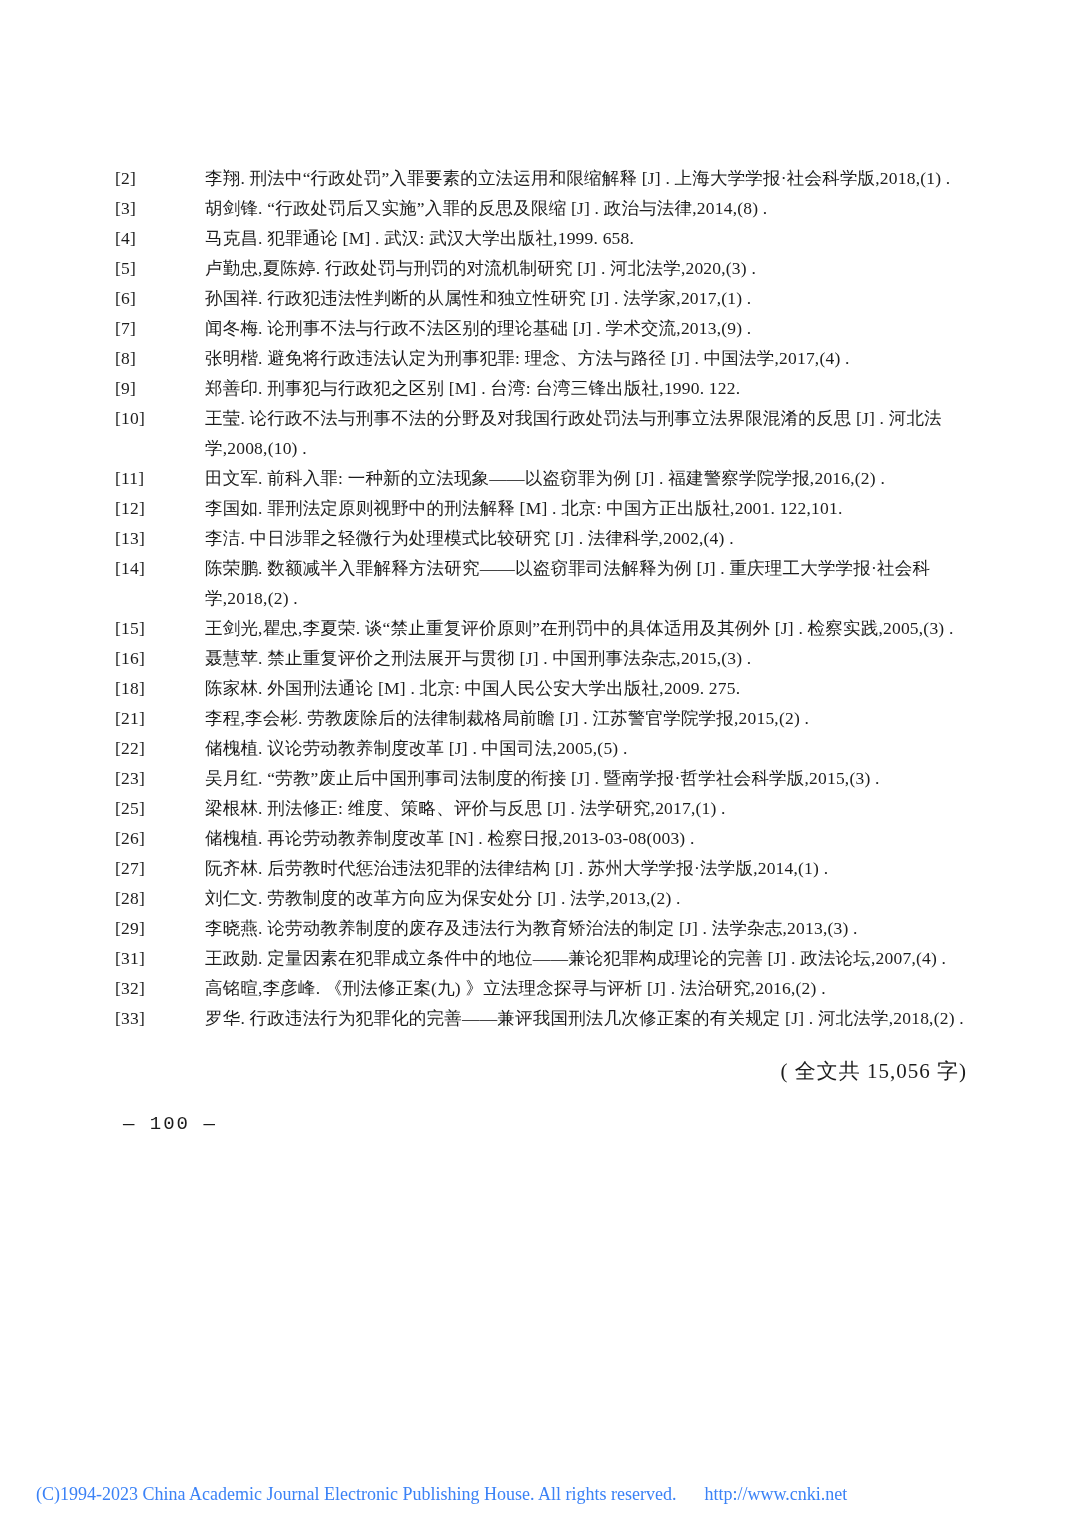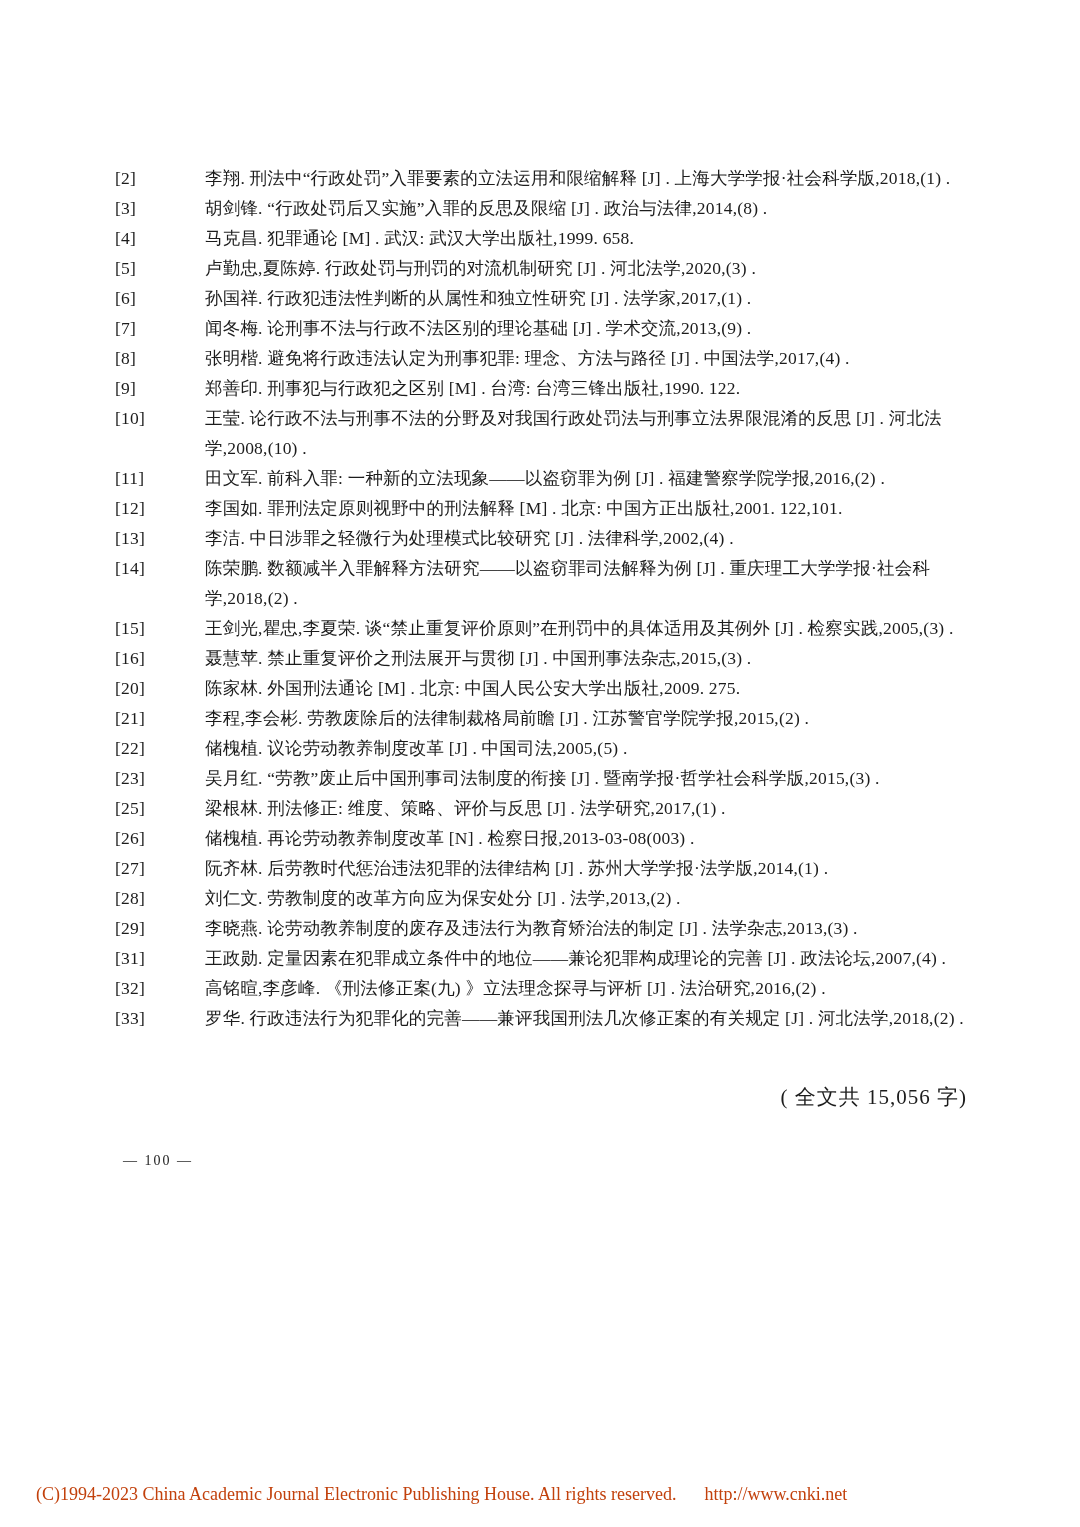--- a/index.html
+++ b/index.html
@@ -31,38 +31,39 @@
   }
   .ref-num {
     flex: 0 0 42px;
     white-space: nowrap;
   }
   .ref-text {
     flex: 1;
     margin-left: 48px;
   }
   .wordcount {
-    margin-top: 50px;
+    margin-top: 24px;
     text-align: right;
     font-size: 21px;
     letter-spacing: 1px;
   }
   .pagenum {
-    margin-top: 42px;
+    margin-top: 28px;
     margin-left: 8px;
-    font-size: 14px;
+    font-size: 19px;
     letter-spacing: 2px;
+    font-family: Liberation Mono, monospace;
   }
   .footer {
     position: absolute;
     left: 36px;
     bottom: 22px;
     width: 1020px;
     font-size: 18px;
-    color: #c2410c;
+    color: #3b82f6;
     white-space: nowrap;
   }
   .footer .gap {
     display: inline-block;
     width: 28px;
   }
 </style>
 </head>
 <body>
 
@@ -124,21 +125,21 @@
         </div>
         <div class="ref">
           <span class="ref-num">[15]</span>
           <span class="ref-text">王剑光,瞿忠,李夏荣. 谈“禁止重复评价原则”在刑罚中的具体适用及其例外 [J] . 检察实践,2005,(3) .</span>
         </div>
         <div class="ref">
           <span class="ref-num">[16]</span>
           <span class="ref-text">聂慧苹. 禁止重复评价之刑法展开与贯彻 [J] . 中国刑事法杂志,2015,(3) .</span>
         </div>
         <div class="ref">
-          <span class="ref-num">[20]</span>
+          <span class="ref-num">[18]</span>
           <span class="ref-text">陈家林. 外国刑法通论 [M] . 北京: 中国人民公安大学出版社,2009. 275.</span>
         </div>
         <div class="ref">
           <span class="ref-num">[21]</span>
           <span class="ref-text">李程,李会彬. 劳教废除后的法律制裁格局前瞻 [J] . 江苏警官学院学报,2015,(2) .</span>
         </div>
         <div class="ref">
           <span class="ref-num">[22]</span>
           <span class="ref-text">储槐植. 议论劳动教养制度改革 [J] . 中国司法,2005,(5) .</span>
         </div>

